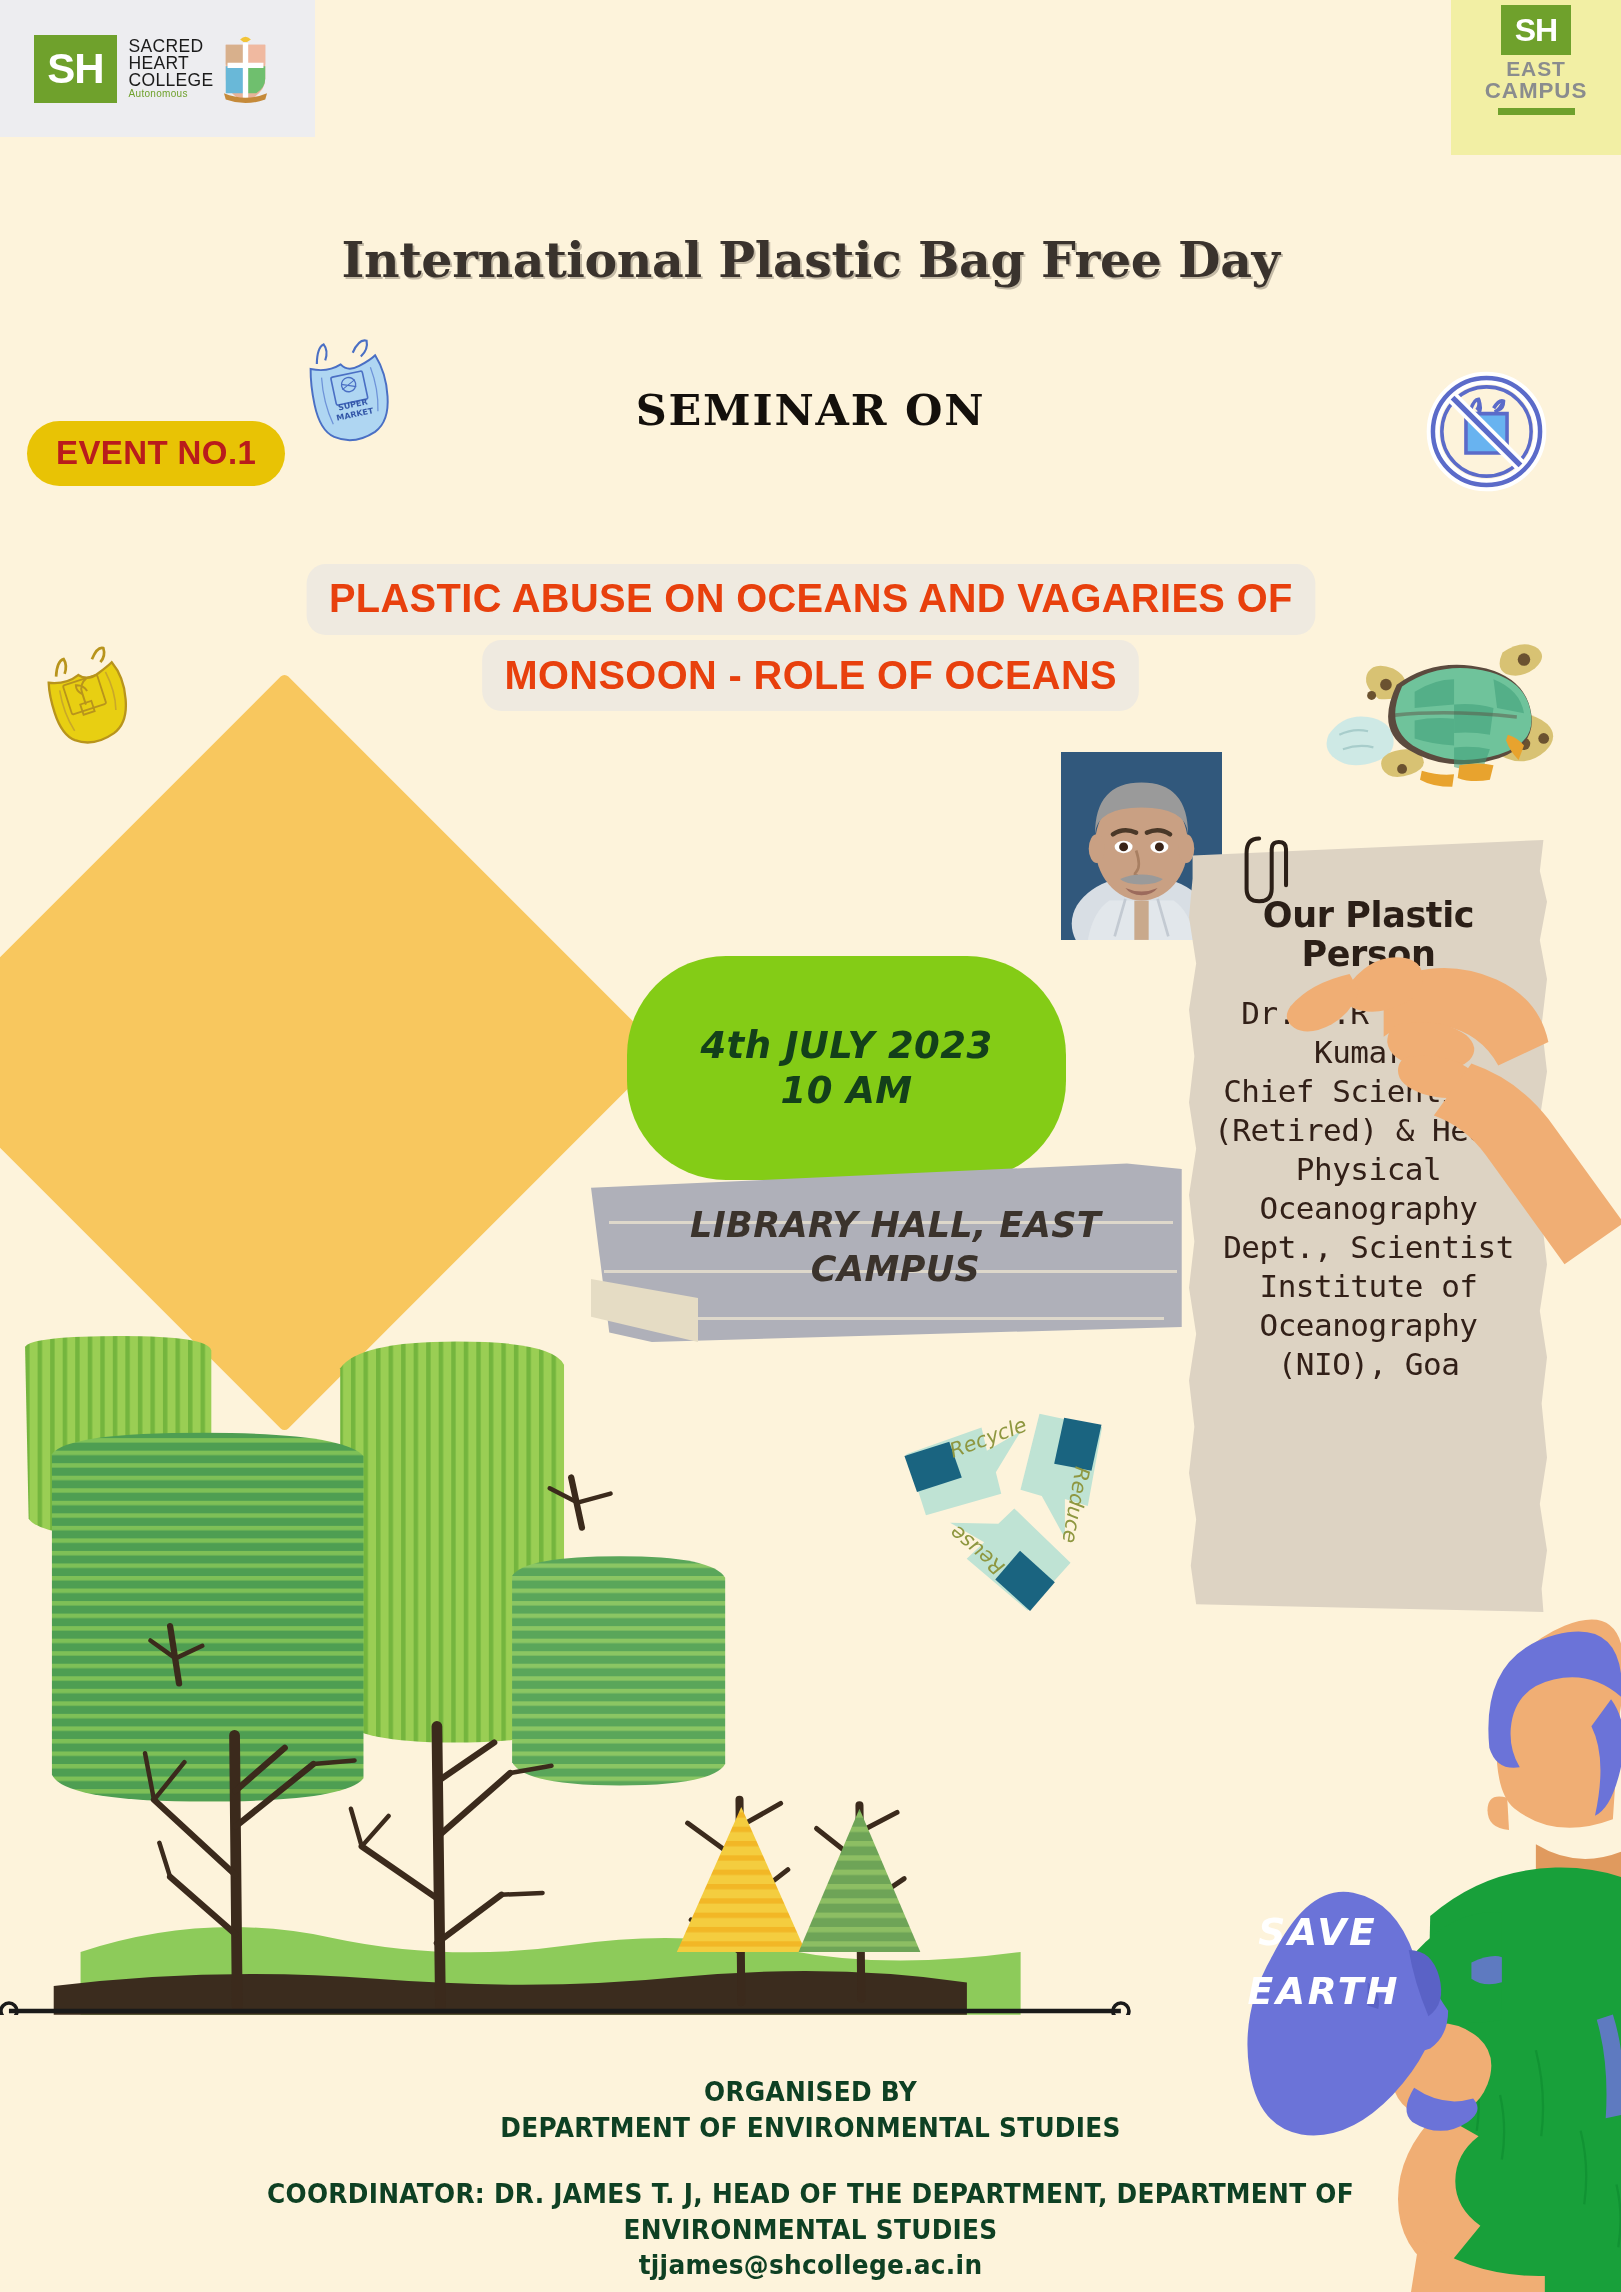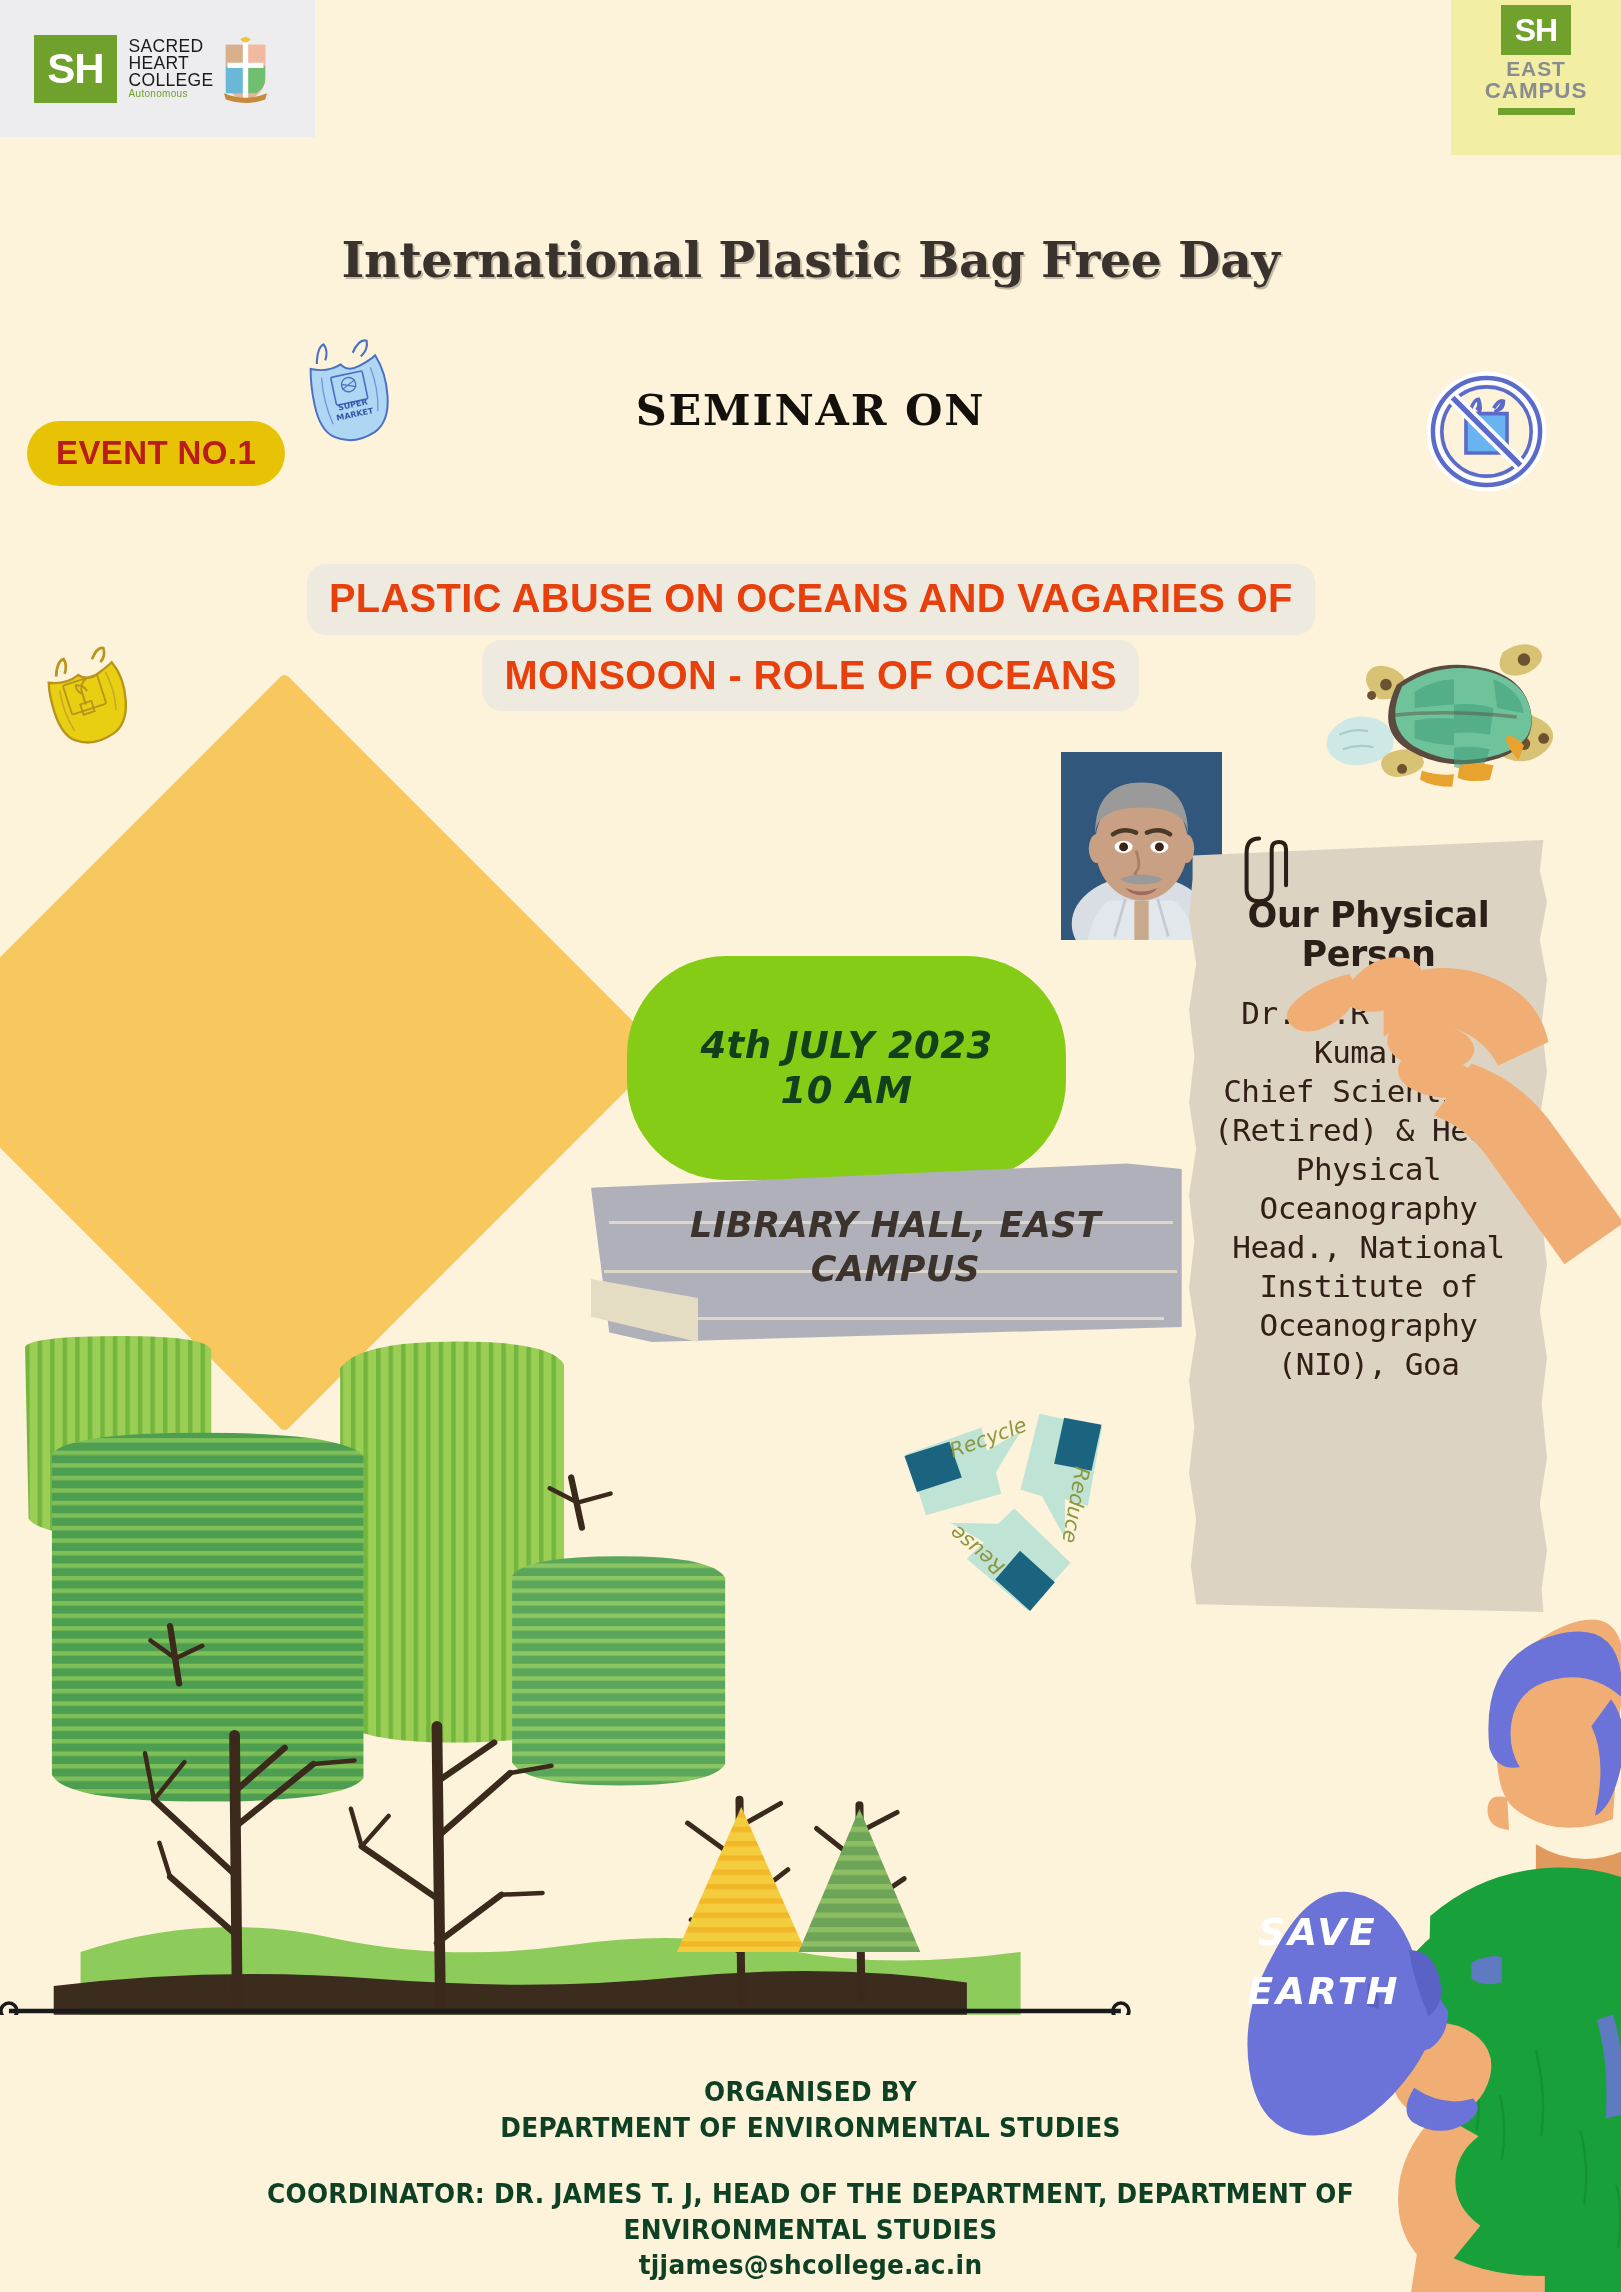--- a/index.html
+++ b/index.html
@@ -473,31 +473,31 @@
     </svg>
   </div>
 
   <div class="rp-panel"></div>
   <div class="rp-clip">
     <svg width="52" height="72" viewBox="0 0 58 80">
       <path d="M18 6 q-14 0 -14 16 v40 q0 14 14 14 q14 0 14 -14 v-44 q0 -8 8 -8 q8 0 8 8 v40" fill="none" stroke="#2B1F17" stroke-width="4.5" stroke-linecap="round"></path>
     </svg>
   </div>
   <div class="rp-heading">
-    <div>Our Physical</div>
+    <div>Our Plastic</div>
     <div>Person</div>
   </div>
   <div class="rp-body">
     <div>Dr. M.R Ramesh</div>
     <div>Kumar,</div>
     <div>Chief Scientist,</div>
     <div>(Retired) &amp; Head,</div>
     <div>Physical</div>
     <div>Oceanography</div>
-    <div>Head., National</div>
+    <div>Dept., Scientist</div>
     <div>Institute of</div>
     <div>Oceanography</div>
     <div>(NIO), Goa</div>
   </div>
 
   <div class="date-pill">
     <div class="dtxt">
       <div>4th  JULY 2023</div>
       <div>10 AM</div>
     </div>

